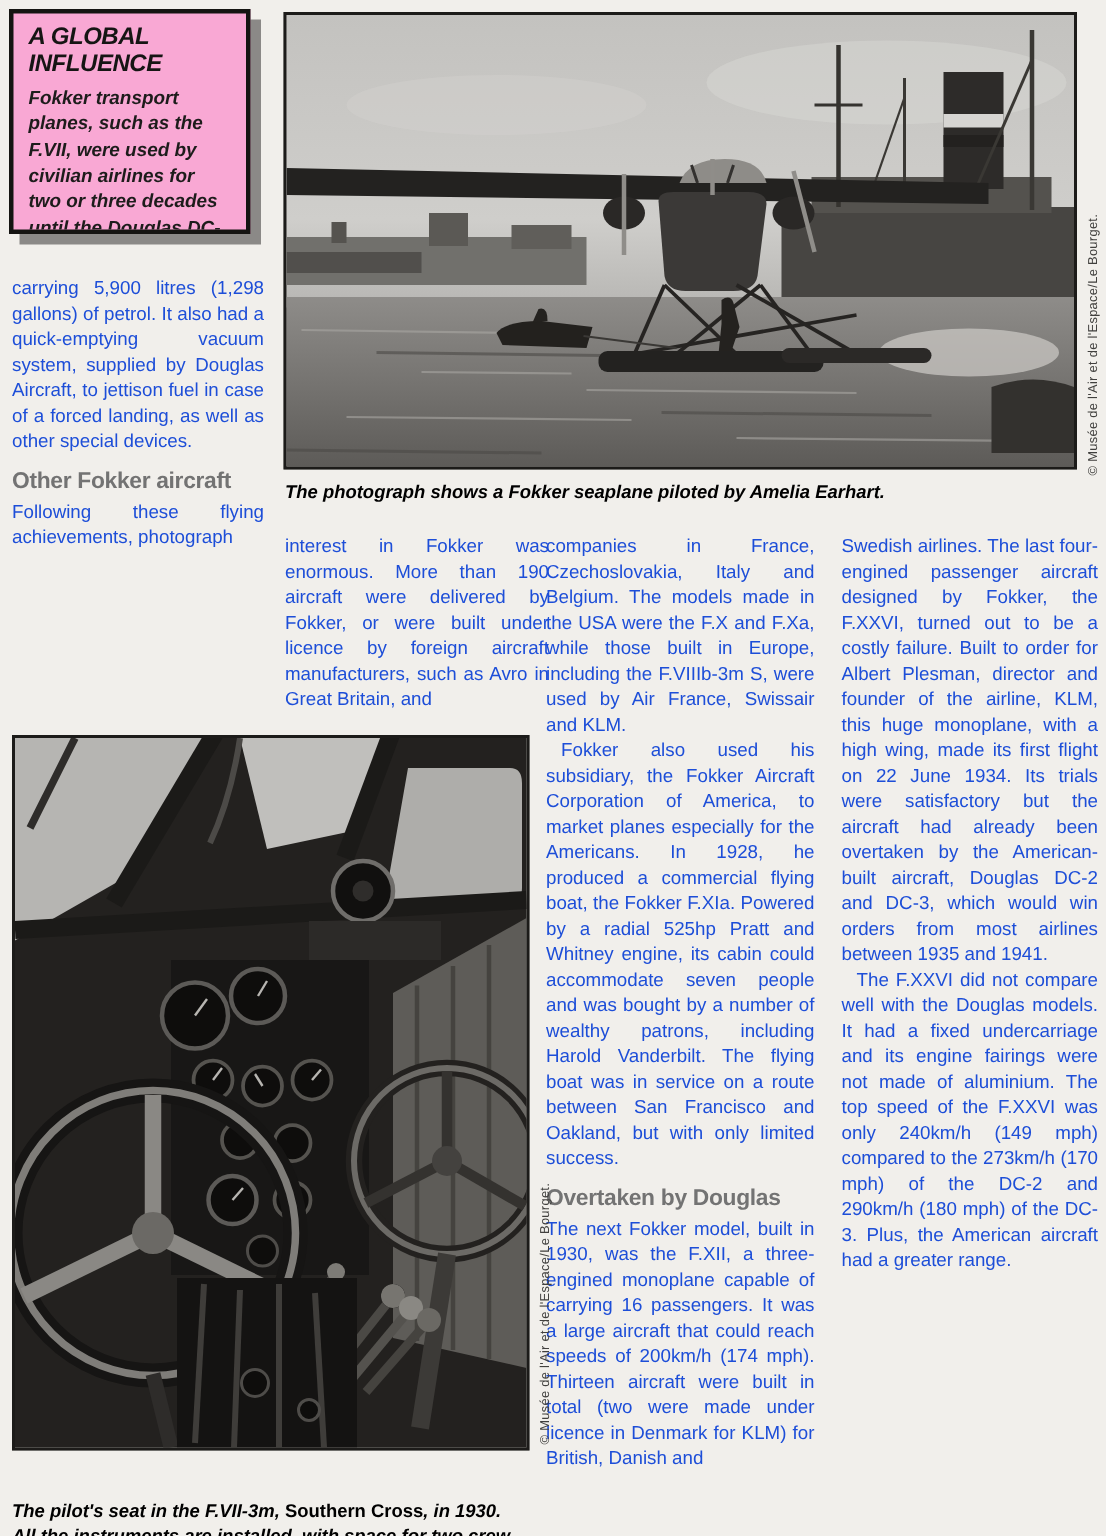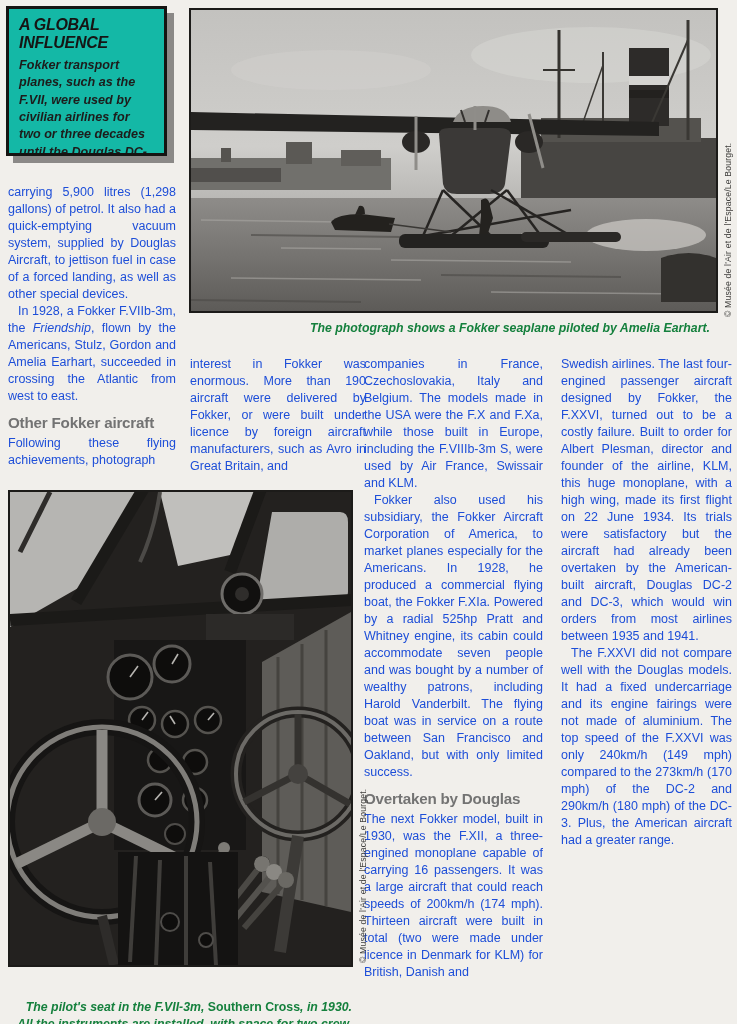--- a/index.html
+++ b/index.html
@@ -8,21 +8,21 @@
     position:relative;
     background:#f1efeb;
     font-family:"Liberation Sans","DejaVu Sans",sans-serif;
     color:#2e2d2b;
     -webkit-font-smoothing:antialiased;
   }
 
   
   .infobox {
     position:absolute; left:6px; top:6px; width:161px; height:150px;
-    background:#14b8a6; border:3px solid #151412;
+    background:#f9a8d4; border:3px solid #151412;
     box-shadow:7px 7px 0 #8b8987;
     padding:7px 10px 6px 10px; overflow:hidden;
   }
   .infobox-title {
     font-size:16px; font-weight:bold; font-style:italic;
     line-height:1.12; letter-spacing:-0.3px; color:#161514;
     margin-bottom:5px;
   }
   .infobox-body {
     font-size:12.6px; font-weight:bold; font-style:italic;
@@ -31,21 +31,21 @@
 
   
   .photo-frame { position:absolute; border:2px solid #1c1b19; background:#9a9996; }
   .photo-frame svg { display:block; }
   .photo-top { left:189px; top:8px; width:529px; height:305px; }
   .photo-cockpit { left:8px; top:490px; width:345px; height:477px; }
 
   .caption {
     position:absolute;
     font-size:12.3px; font-weight:bold; font-style:italic;
-    line-height:16.6px; color:#15803d; text-align:right;
+    line-height:16.6px; color:#000000; text-align:left;
   }
   .caption-top { left:190px; top:320px; width:520px; }
   .caption-cockpit { left:8px; top:972px; width:344px;margin-top:27px; }
   .caption .upright { font-style:normal; }
 
   .credit {
     position:absolute; white-space:nowrap;
     font-size:8.6px; color:#41403e; letter-spacing:0.2px;
     transform-origin:0 0; transform:rotate(-90deg);
   }
@@ -71,21 +71,20 @@
 </head>
 <body>
 
 <div class="infobox">
   <div class="infobox-title">A GLOBAL INFLUENCE</div>
   <div class="infobox-body">Fokker transport planes, such as the F.VII, were used by civilian airlines for two or three decades until the Douglas DC-3 Dakota replaced them.</div>
 </div>
 
 <div class="col col-1">
   <p>carrying 5,900 litres (1,298 gallons) of petrol. It also had a quick-emptying vacuum system, supplied by Douglas Aircraft, to jettison fuel in case of a forced landing, as well as other special devices.</p>
-  <p class="indent"><span>In 1928, a Fokker F.VIIb-3m, the </span><i>Friendship</i><span>, flown by the Americans, Stulz, Gordon and Amelia Earhart, succeeded in crossing the Atlantic from west to east.</span></p>
   <h3 class="section-heading">Other Fokker aircraft</h3>
   <p>Following these flying achievements, photograph</p>
 </div>
 
 <div class="col col-2">
   <p>interest in Fokker was enormous. More than 190 aircraft were delivered by Fokker, or were built under licence by foreign aircraft manufacturers, such as Avro in Great Britain, and</p>
 </div>
 
 <div class="col col-3">
   <p>companies in France, Czechoslovakia, Italy and Belgium. The models made in the USA were the F.X and F.Xa, while those built in Europe, including the F.VIIIb-3m S, were used by Air France, Swissair and KLM.</p>

